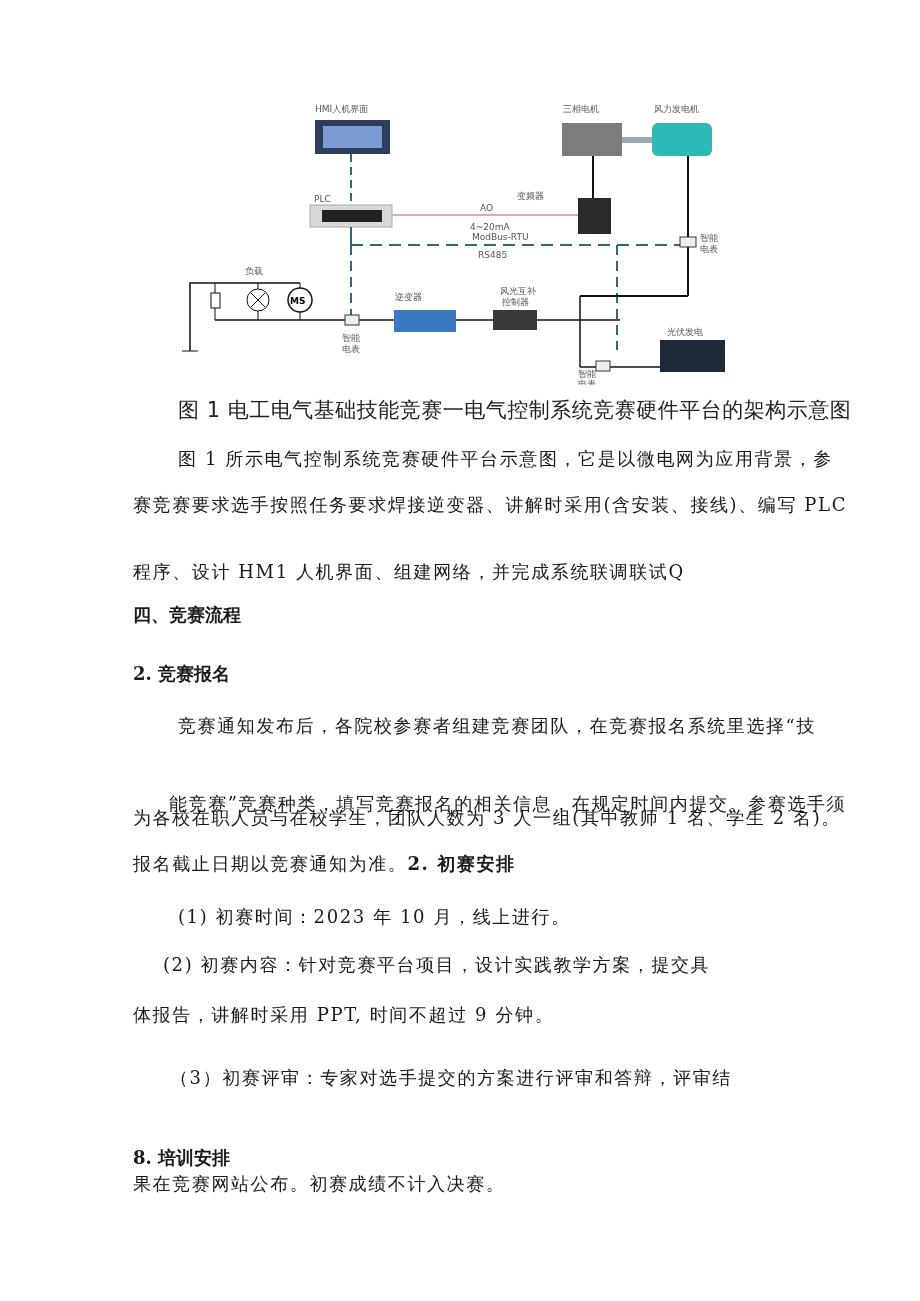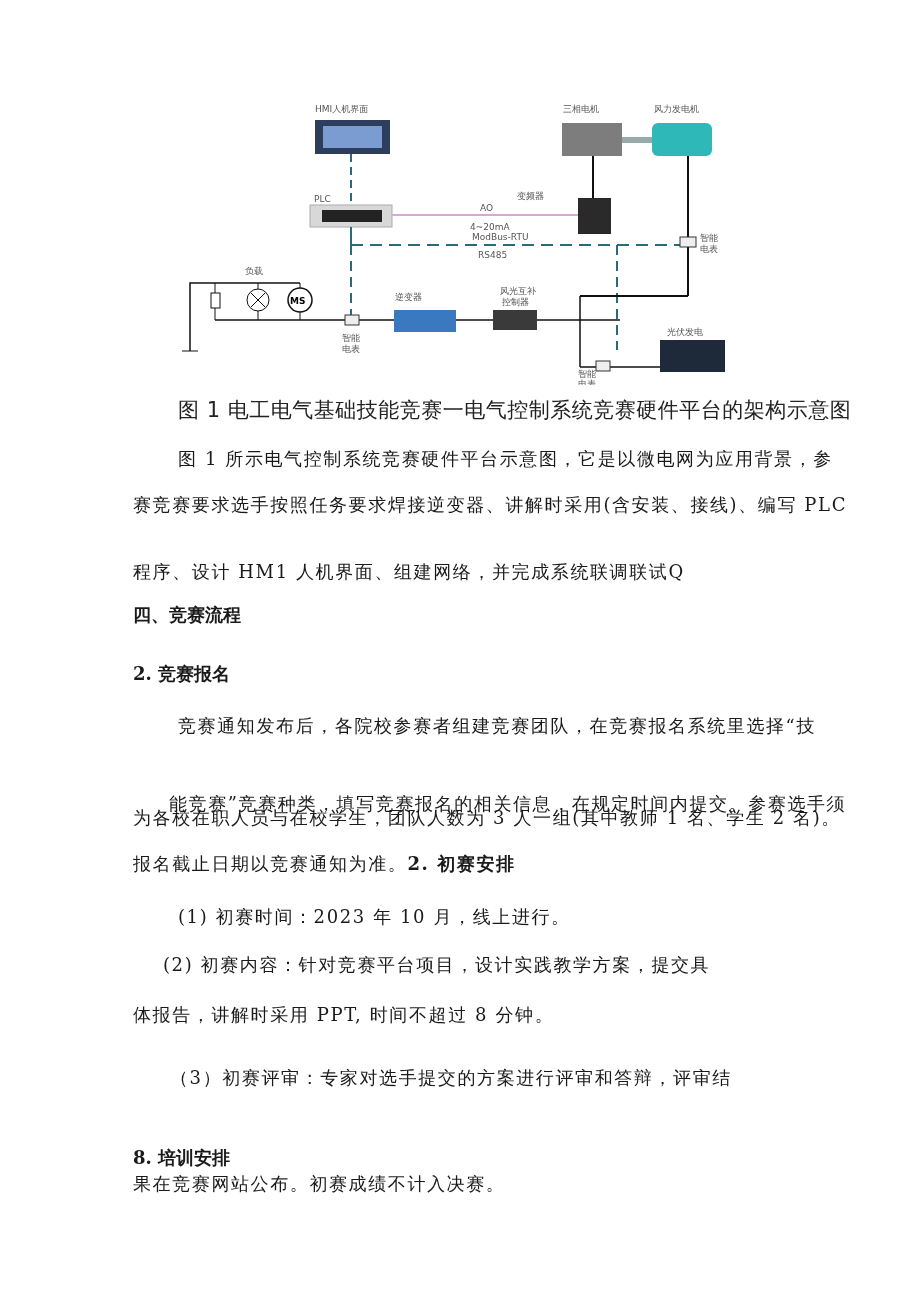--- a/index.html
+++ b/index.html
@@ -102,17 +102,17 @@
 <div class="h" style="top:603px;">四、竞赛流程</div>
 <div class="h" style="top:662px;">2. 竞赛报名</div>
 
 <div class="p" style="top:714px;left:178px;">竞赛通知发布后，各院校参赛者组建竞赛团队，在竞赛报名系统里选择“技</div>
 <div class="p" style="top:792px;margin-left:36px;">能竞赛”竞赛种类，填写竞赛报名的相关信息，在规定时间内提交。参赛选手须</div>
 <div class="p" style="top:806px;">为各校在职人员与在校学生，团队人数为 3 人一组(其中教师 1 名、学生 2 名)。</div>
 <div class="p" style="top:852px;"><span>报名截止日期以竞赛通知为准。</span><b>2. 初赛安排</b></div>
 
 <div class="p" style="top:905px;left:163px;margin-left:15px;">(1) 初赛时间：2023 年 10 月，线上进行。</div>
 <div class="p" style="top:953px;left:163px;">(2) 初赛内容：针对竞赛平台项目，设计实践教学方案，提交具</div>
-<div class="p" style="top:1003px;">体报告，讲解时采用 PPT, 时间不超过 8 分钟。</div>
+<div class="p" style="top:1003px;">体报告，讲解时采用 PPT, 时间不超过 9 分钟。</div>
 <div class="p" style="top:1047px;left:170px;margin-top:19px;">（3）初赛评审：专家对选手提交的方案进行评审和答辩，评审结</div>
 <div class="p" style="top:1144px;margin-top:28px;">果在竞赛网站公布。初赛成绩不计入决赛。</div>
 
 <div class="h" style="top:1146px;">8. 培训安排</div>
 
 </body></html>

